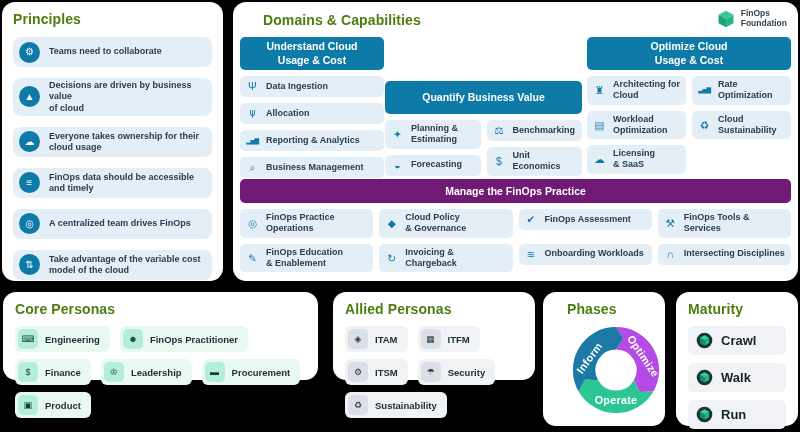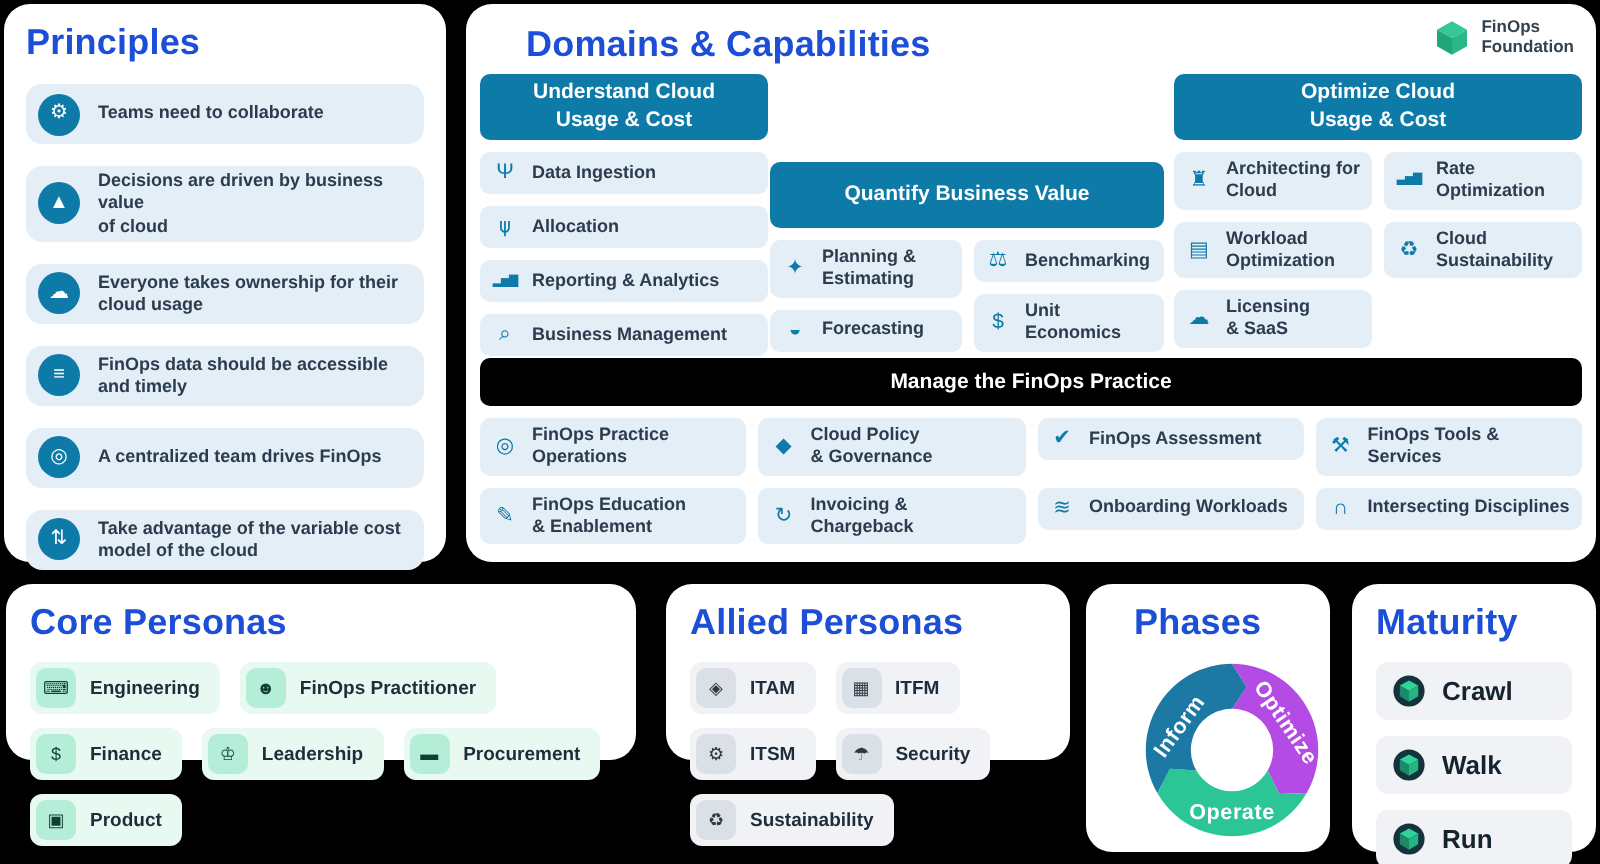--- a/index.html
+++ b/index.html
@@ -1,19 +1,19 @@
 <!DOCTYPE html>
 <html><head>
 <meta charset="utf-8">
 <style>
   html,body{margin:0;padding:0;background:#000;}
   #stage{position:relative;width:800px;height:432px;background:#000;overflow:hidden;
          font-family:"Liberation Sans",sans-serif;}
   .card{position:absolute;background:#ffffff;border-radius:13px;box-sizing:border-box;}
-  .card-title{font-size:18px;font-weight:700;color:#1d4ed8;letter-spacing:.1px;}
+  .card-title{font-size:14px;font-weight:700;color:#4d7c0f;letter-spacing:.1px;}
 
   
   #principles{left:2px;top:2px;width:221px;height:279px;padding:9px 11px;}
   .p-list{display:flex;flex-direction:column;gap:11px;margin-top:10px;}
   .p-item{display:flex;align-items:center;gap:9px;background:#e4eef6;border-radius:8px;
           min-height:30px;padding:2px 6px 2px 6px;box-sizing:border-box;}
   .p-icon{width:21px;height:21px;border-radius:50%;background:#0e7aa8;color:#fff;font-size:10px;
           display:flex;align-items:center;justify-content:center;flex-shrink:0;line-height:1;}
   .p-label{font-size:9px;line-height:1.25;font-weight:600;color:#2a3c4d;white-space:pre-line;}
 
@@ -31,21 +31,21 @@
          white-space:pre-line;line-height:1.3;}
   .col-items{display:flex;flex-direction:column;gap:6px;margin-top:1px;}
   .subcols{display:flex;gap:6px;margin-top:1px;}
   .subcol{flex:1;display:flex;flex-direction:column;gap:6px;}
   .cap{display:flex;align-items:center;gap:6px;background:#e4eef6;border-radius:5px;
        padding:3px 5px;min-height:21px;box-sizing:border-box;}
   .cap-icon{width:15px;text-align:center;font-size:10.5px;color:#0e7aa8;flex-shrink:0;line-height:1;}
   .icon-bars{font-size:6px;letter-spacing:-.5px;}
   .cap-label{font-size:9px;font-weight:600;color:#2a3c4d;line-height:1.25;white-space:pre-line;}
   #manage{position:absolute;left:7px;top:177px;width:551px;display:flex;flex-direction:column;gap:6px;}
-  .mhead{height:24px;background:#000000;color:#fff;font-weight:700;font-size:10.5px;border-radius:5px;
+  .mhead{height:24px;background:#701a75;color:#fff;font-weight:700;font-size:10.5px;border-radius:5px;
          display:flex;align-items:center;justify-content:center;}
   .m-grid{display:grid;grid-template-columns:repeat(4,1fr);gap:6px;align-items:start;}
 
   
   #core{left:3px;top:292px;width:315px;height:88px;padding:9px 12px;}
   #allied{left:333px;top:292px;width:202px;height:88px;padding:9px 12px;}
   .pill-wrap{display:flex;flex-wrap:wrap;gap:7px 10px;margin-top:9px;}
   .pill{display:flex;align-items:center;gap:7px;border-radius:6px;height:26px;padding:0 10px 0 3px;
         box-sizing:border-box;}
   .pill.mint{background:#e7f9f1;}

